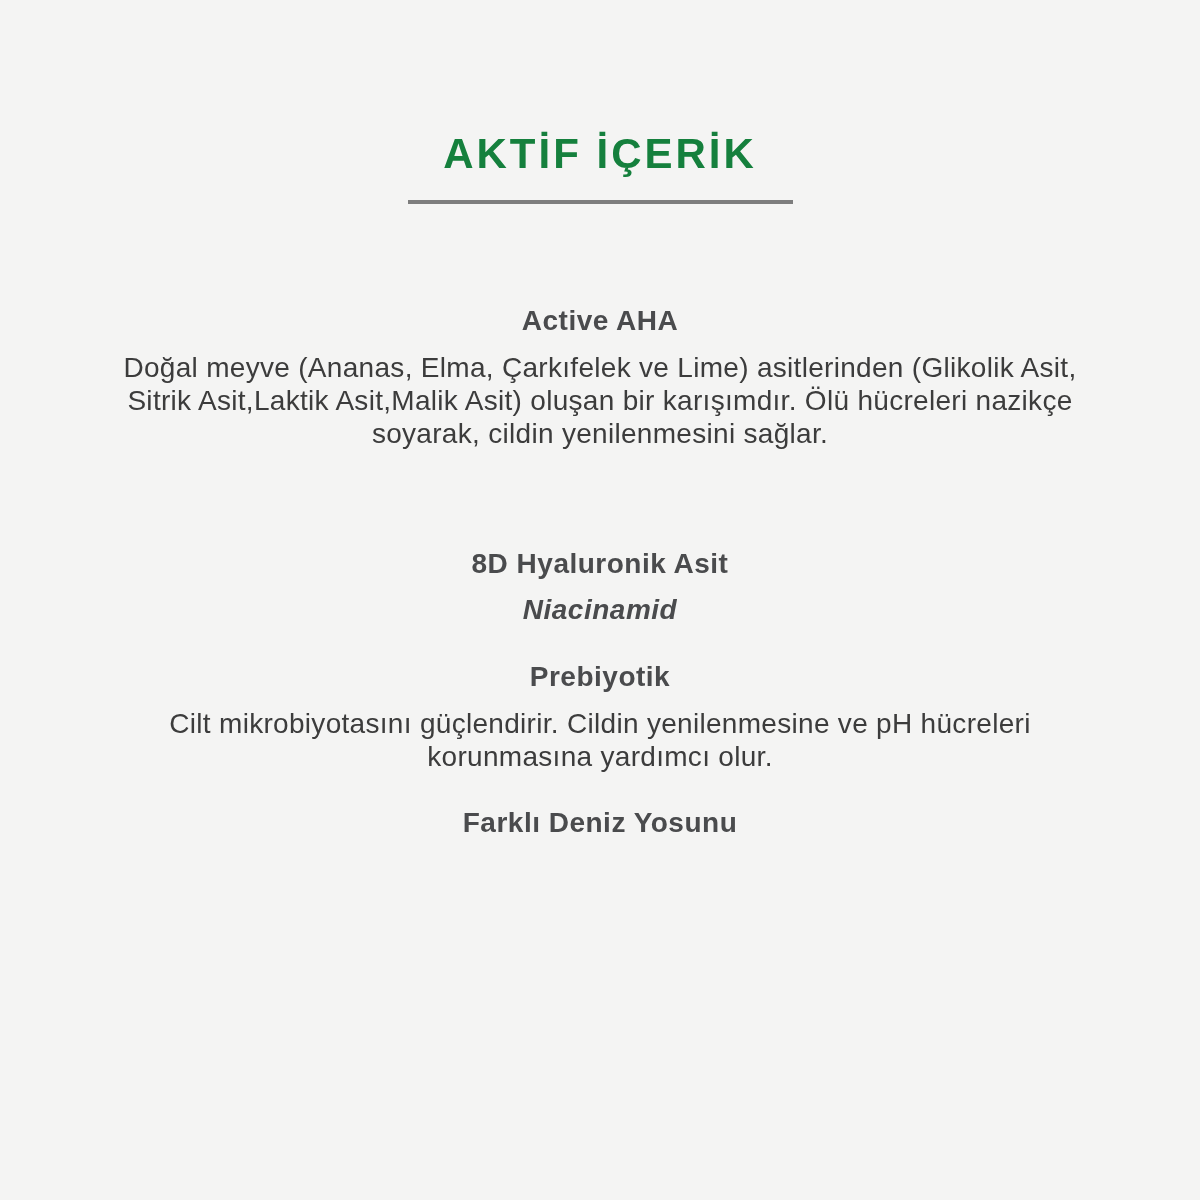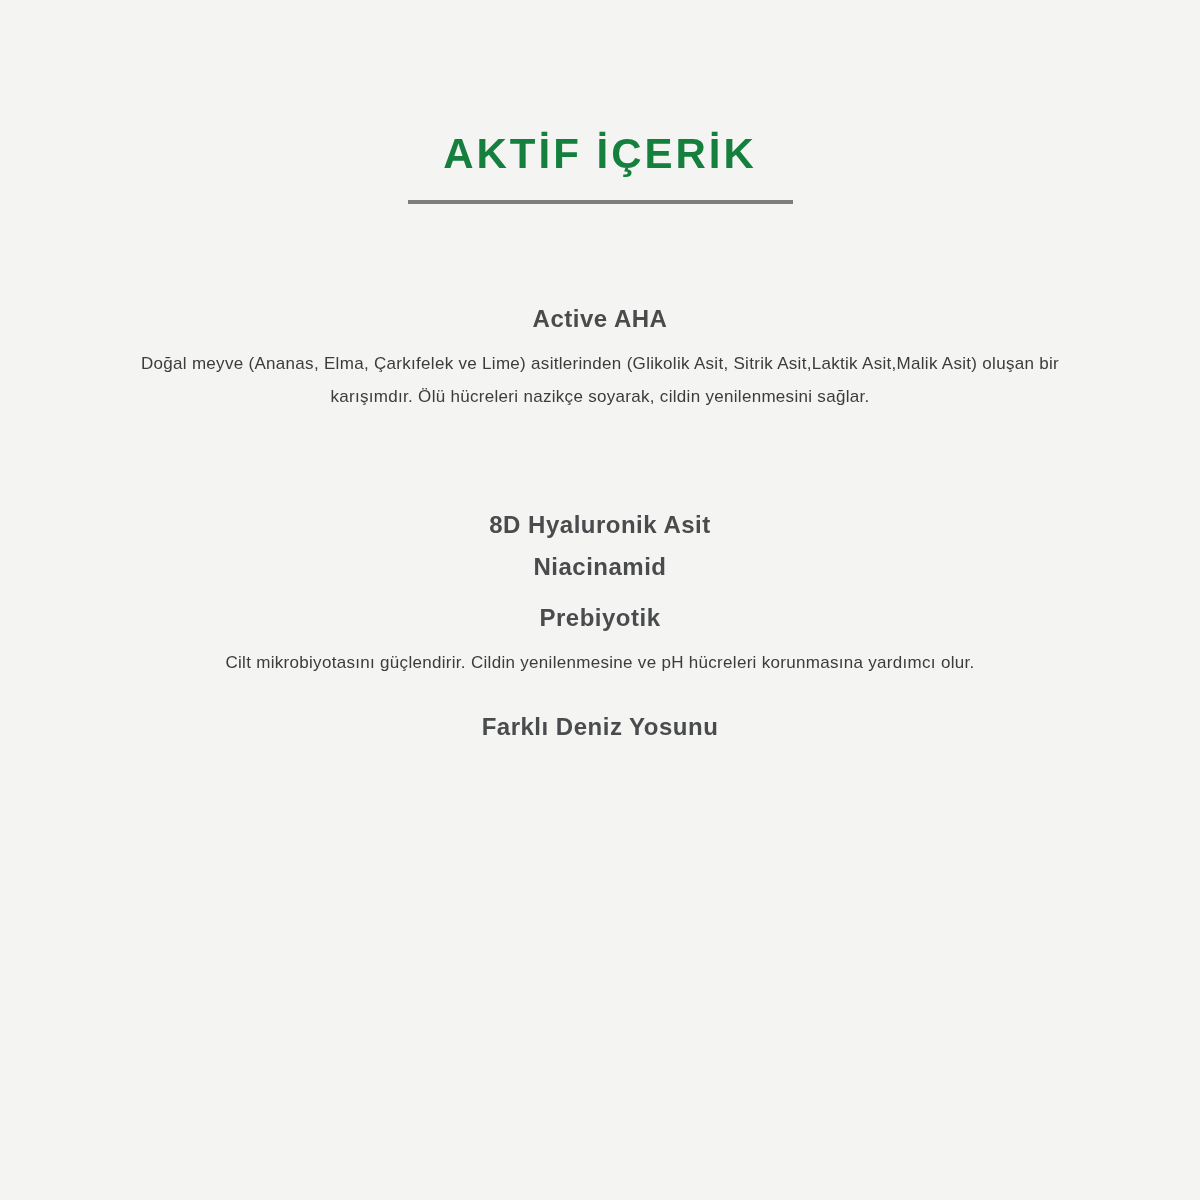--- a/index.html
+++ b/index.html
@@ -40,36 +40,36 @@
     left: 0;
     width: 100%;
   }
   .section {
     text-align: center;
     margin-left: auto;
     margin-right: auto;
     width: 990px;
   }
   .section-heading {
-    font-size: 24px;
+    font-size: 28px;
     font-weight: bold;
     color: #4a4b4d;
     letter-spacing: 0.5px;
     margin: 0 0 14px 0;
   }
   .section-body {
-    font-size: 17px;
+    font-size: 28px;
     line-height: 33px;
     color: #3c3c3c;
     letter-spacing: 0.3px;
     margin: 0;
   }
   .section-active-aha      { margin-bottom: 98px; }
   .section-hyaluronic      { }
-  .section-niacinamid      { margin-bottom: 23px; }
+  .section-niacinamid      { margin-bottom: 35px; font-style: italic; }
   .section-prebiyotik      { margin-bottom: 34px; }
   .section-deniz-yosunu    { margin-bottom: 0; }
 </style>
 </head>
 <body>
 
 <div class="canvas">
 
   <div class="title-block">
     <h1 class="page-title">AKTİF İÇERİK</h1>

